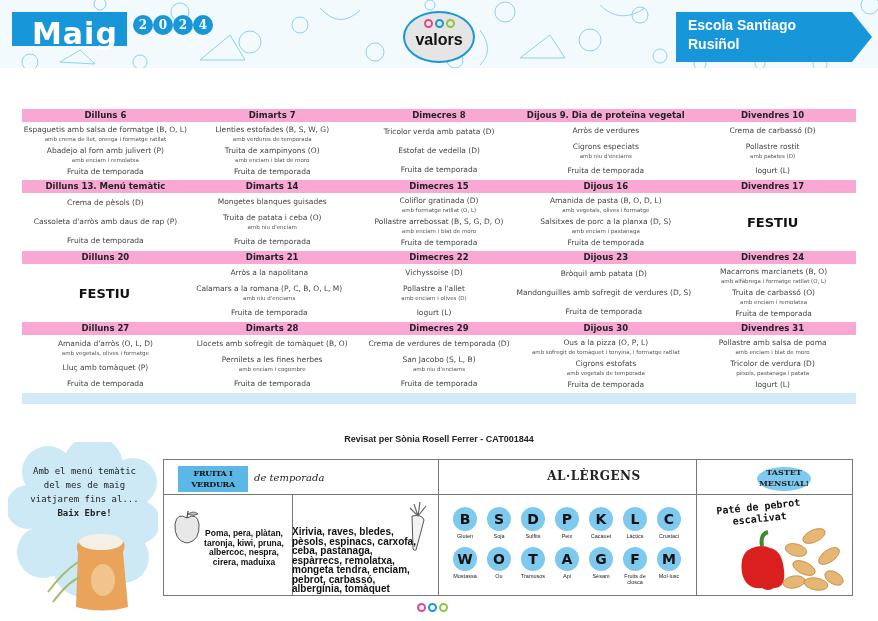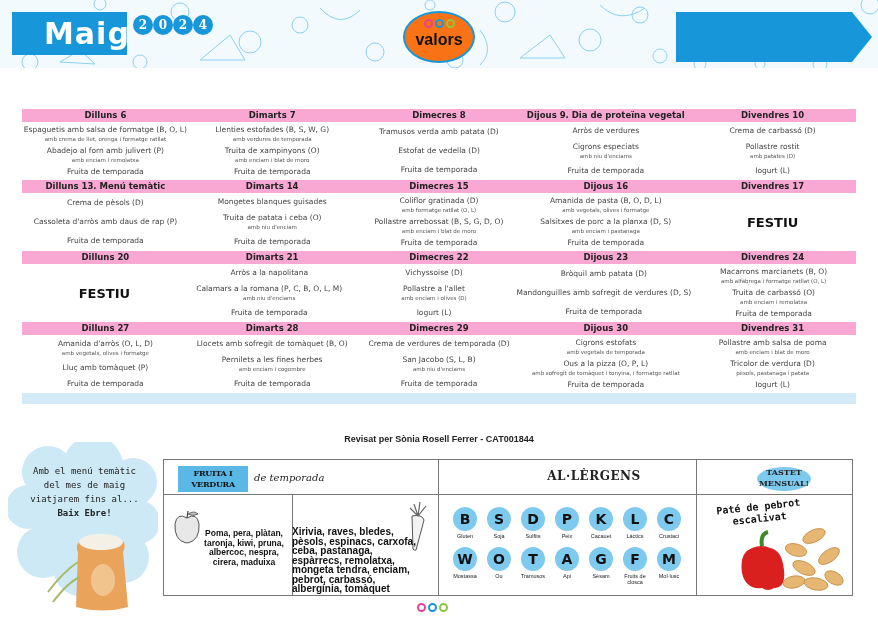--- a/index.html
+++ b/index.html
@@ -2,24 +2,24 @@
 <html><head>
 <meta charset="utf-8">
 <style>
   * { box-sizing: border-box; margin: 0; padding: 0; }
   html, body { width: 878px; height: 621px; background: #ffffff; overflow: hidden; }
   body { font-family: "DejaVu Sans", sans-serif; color: #333; position: relative; }
 
   
   .header { position: absolute; left: 0; top: 0; width: 878px; height: 68px; background: #f3fafe; overflow: hidden; }
   .header svg.pattern { position: absolute; left: 0; top: 0; }
-  .month-box { position: absolute; left: 12px; top: 12px; width: 115px; height: 43px; background: #1797d9; color: #fff; font-family: "DejaVu Sans", sans-serif; font-weight: bold; font-size: 30px; line-height: 43px; padding-left: 32px; letter-spacing: 1px; }
+  .month-box { position: absolute; left: 12px; top: 12px; width: 115px; height: 34px; background: #1797d9; color: #fff; font-family: "DejaVu Sans", sans-serif; font-weight: bold; font-size: 30px; line-height: 43px; padding-left: 20px; letter-spacing: 1px; }
   .year { position: absolute; left: 133px; top: 15px; display: flex; gap: 0; }
   .year span { width: 20px; height: 20px; border-radius: 50%; background: #1797d9; color: #fff; font-family: "DejaVu Serif", serif; font-weight: bold; font-size: 12px; text-align: center; line-height: 20px; margin-right: 0px; }
-  .logo { position: absolute; left: 403px; top: 11px; width: 72px; height: 52px; border-radius: 50%; background: #f97316; border: 2px solid #1797d9; text-align: center; }
+  .logo { position: absolute; left: 403px; top: 11px; width: 72px; height: 52px; border-radius: 50%; background: #e5e5e5; border: 2px solid #1797d9; text-align: center; }
   .logo .faces { display: flex; justify-content: center; gap: 2px; margin-top: 6px; }
   .logo .faces i { width: 9px; height: 9px; border-radius: 50%; border: 2px solid; display: inline-block; }
   .logo .name { font-family: "Liberation Sans", sans-serif; font-weight: bold; font-size: 16px; color: #111; line-height: 20px; margin-top: 2px; }
   .school { position: absolute; left: 676px; top: 12px; width: 196px; height: 50px; }
   .school svg { position: absolute; left: 0; top: 0; }
   .school .txt { position: absolute; left: 12px; top: 4px; color: #fff; font-family: "Liberation Sans", sans-serif; font-weight: bold; font-size: 14px; line-height: 19px; }
 
   
   .menu { position: absolute; left: 22px; top: 109px; width: 834px; }
   .week-head { display: grid; grid-template-columns: repeat(5, 1fr); background: #f9a8d4; height: 13px; }
@@ -109,20 +109,24 @@
       <i style="border-color:#e5458f"></i>
         <i style="border-color:#1797d9"></i>
         <i style="border-color:#8dc63f"></i>
     </div>
     <div class="name">valors</div>
   </div>
   <div class="school">
     <svg width="196" height="50" viewBox="0 0 196 50">
       <polygon points="0,0 176,0 196,25 176,50 0,50" fill="#1797d9"></polygon>
     </svg>
+    <div class="txt">
+      <div>Escola Santiago</div>
+      <div>Rusiñol</div>
+    </div>
   </div>
 </div>
 
 <div class="menu" id="menu">
     <div class="week-head">
       <div>Dilluns 6</div>
       <div>Dimarts 7</div>
       <div>Dimecres 8</div>
       <div>Dijous 9. Dia de proteïna vegetal</div>
       <div>Divendres 10</div>
@@ -149,21 +153,21 @@
         <div class="dish">
           <div class="main">Truita de xampinyons (O)</div>
           <div class="sub">amb enciam i blat de moro</div>
         </div>
         <div class="dish">
           <div class="main">Fruita de temporada</div>
         </div>
       </div>
       <div class="day">
         <div class="dish">
-          <div class="main">Tramusos verda amb patata (D)</div>
+          <div class="main">Tricolor verda amb patata (D)</div>
         </div>
         <div class="dish">
           <div class="main">Estofat de vedella (D)</div>
         </div>
         <div class="dish">
           <div class="main">Fruita de temporada</div>
         </div>
       </div>
       <div class="day">
         <div class="dish">
@@ -346,26 +350,26 @@
         <div class="dish">
           <div class="main">San Jacobo (S, L, B)</div>
           <div class="sub">amb niu d'enciams</div>
         </div>
         <div class="dish">
           <div class="main">Fruita de temporada</div>
         </div>
       </div>
       <div class="day">
         <div class="dish">
+          <div class="main">Ous a la pizza (O, P, L)</div>
+          <div class="sub">amb sofregit de tomàquet i tonyina, i formatge ratllat</div>
+        </div>
+        <div class="dish">
           <div class="main">Cigrons estofats</div>
           <div class="sub">amb vegetals de temporada</div>
-        </div>
-        <div class="dish">
-          <div class="main">Ous a la pizza (O, P, L)</div>
-          <div class="sub">amb sofregit de tomàquet i tonyina, i formatge ratllat</div>
         </div>
         <div class="dish">
           <div class="main">Fruita de temporada</div>
         </div>
       </div>
       <div class="day">
         <div class="dish">
           <div class="main">Pollastre amb salsa de poma</div>
           <div class="sub">amb enciam i  blat de moro</div>
         </div>

